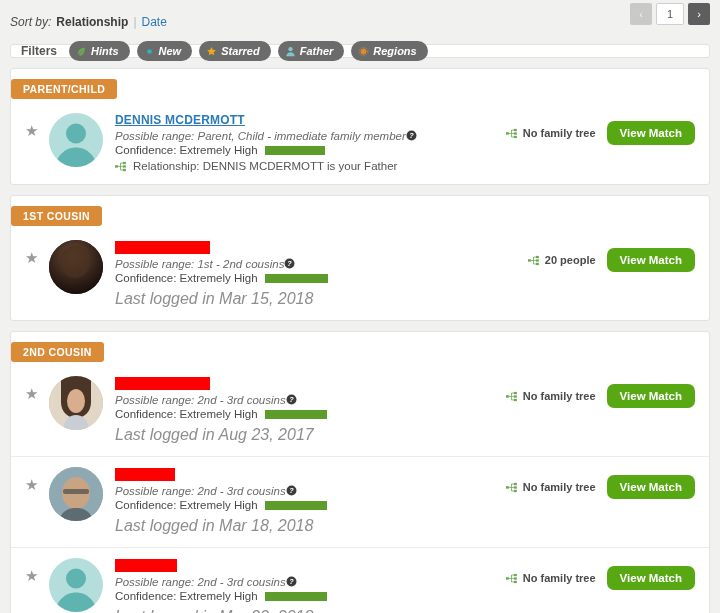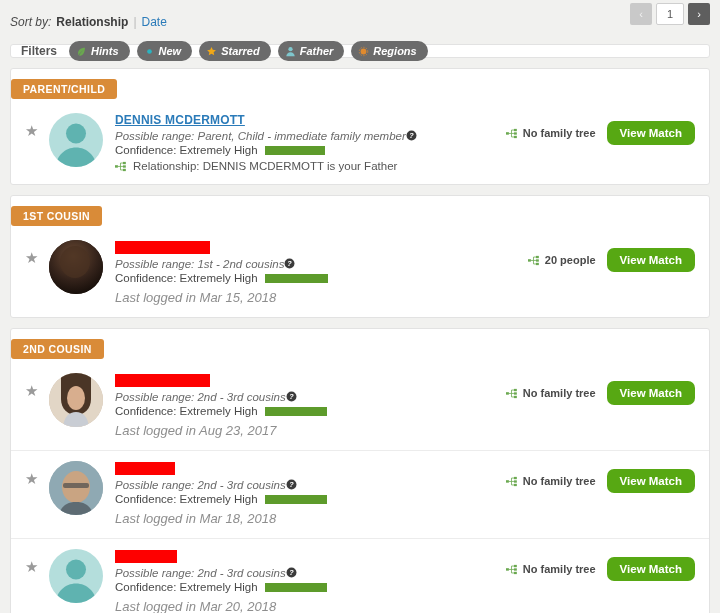--- a/index.html
+++ b/index.html
@@ -238,21 +238,21 @@
   .rel-line {
     display: flex;
     align-items: center;
     gap: 5px;
     font-size: 11.5px;
     color: #555;
     margin-top: 3px;
   }
   .lastlog {
     font-style: italic;
-    font-size: 13px;
+    font-size: 16px;
     color: #8e8e8e;
     margin-top: 6px;
   }
 
   .right-col {
     display: flex;
     align-items: center;
     gap: 11px;
     margin-top: 10px;
     flex: none;

